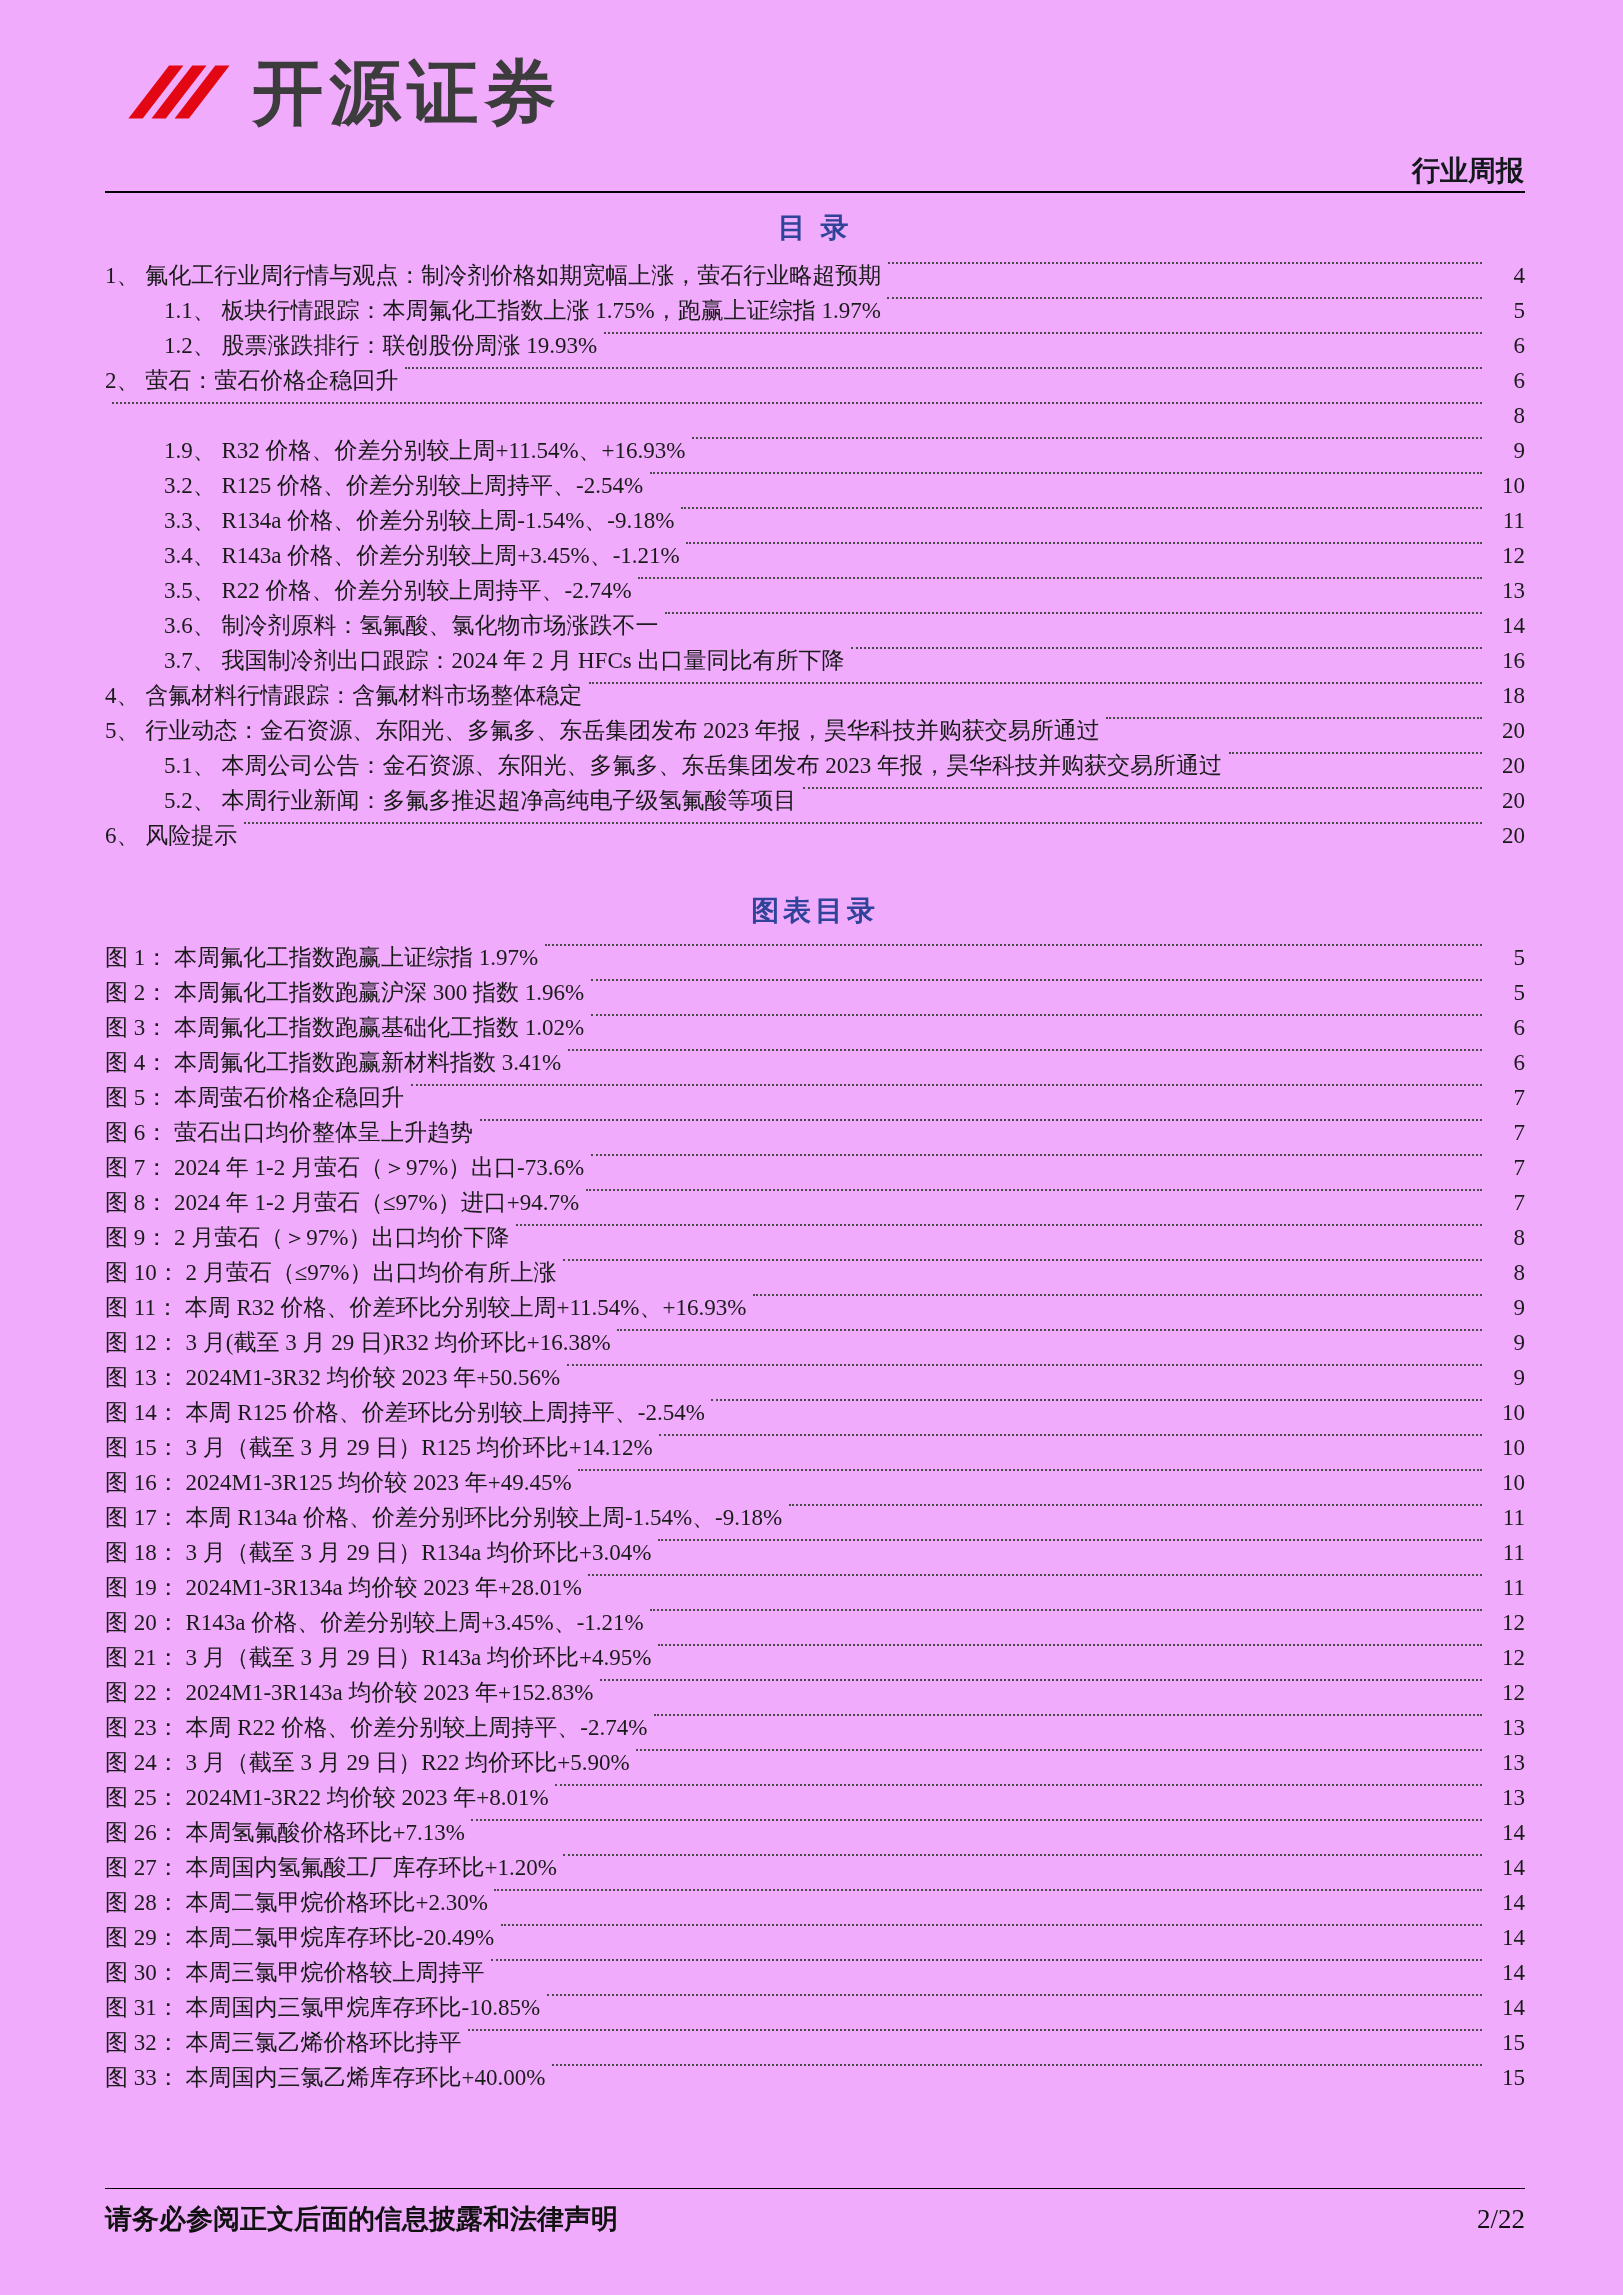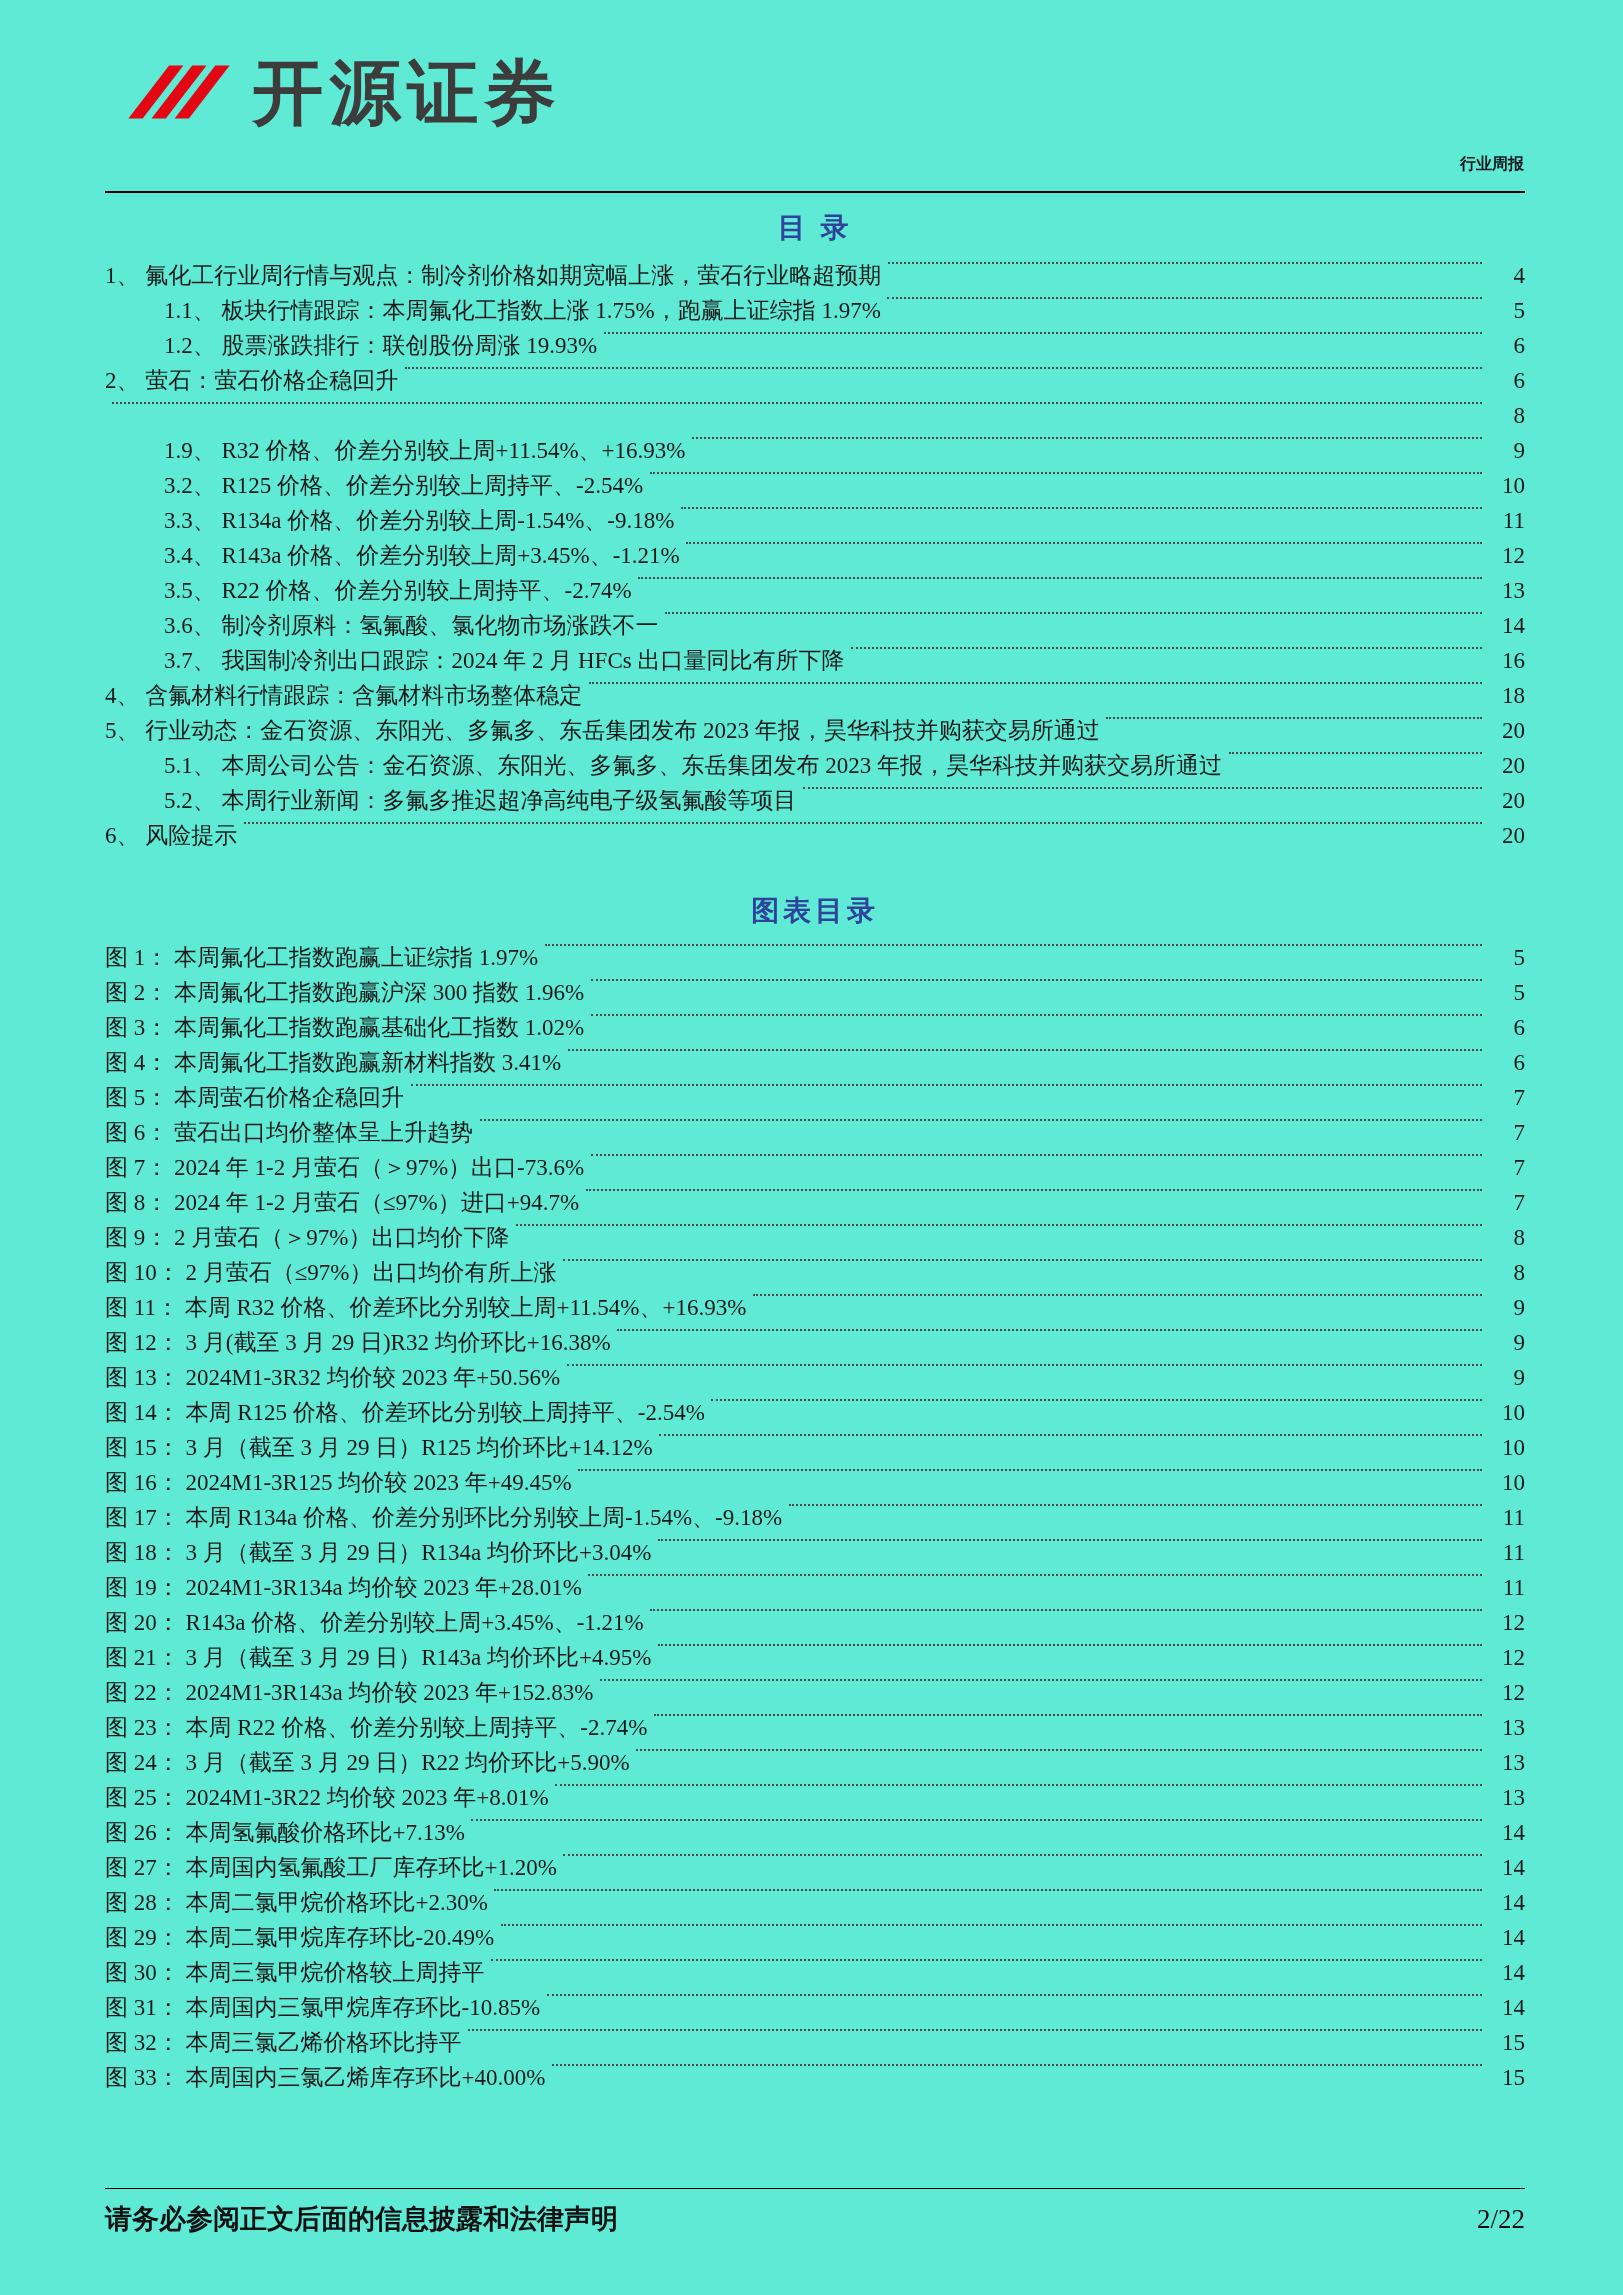--- a/index.html
+++ b/index.html
@@ -1,21 +1,21 @@
 <!DOCTYPE html>
 <html style="font-size:10.5px"><head>
 <meta charset="utf-8">
 <style>
   * { box-sizing: border-box; }
   html, body { margin: 0; padding: 0; background: #ffffff; }
   .page {
     position: relative;
     width: 1623px;
     height: 2295px;
-    background: #5eead4;
+    background: #f0abfc;
     font-family: "Liberation Serif", "DejaVu Serif", serif;
     color: #1a1a1a;
     overflow: hidden;
   }
 
   
   .brand {
     position: absolute;
     left: 124px;
     top: 48px;
@@ -30,21 +30,21 @@
     font-weight: 700;
     color: #3c3c3c;
     letter-spacing: 6.5px;
     line-height: 1;
   }
   .report-type {
     position: absolute;
     right: 99px;
     top: 154px;
     font-family: "Liberation Sans", "DejaVu Sans", sans-serif;
-    font-size: 16px;
+    font-size: 28px;
     font-weight: 700;
     color: #14171c;
     line-height: 1.2;
   }
   .header-rule {
     position: absolute;
     left: 105px;
     right: 98px;
     top: 191px;
     height: 0;

